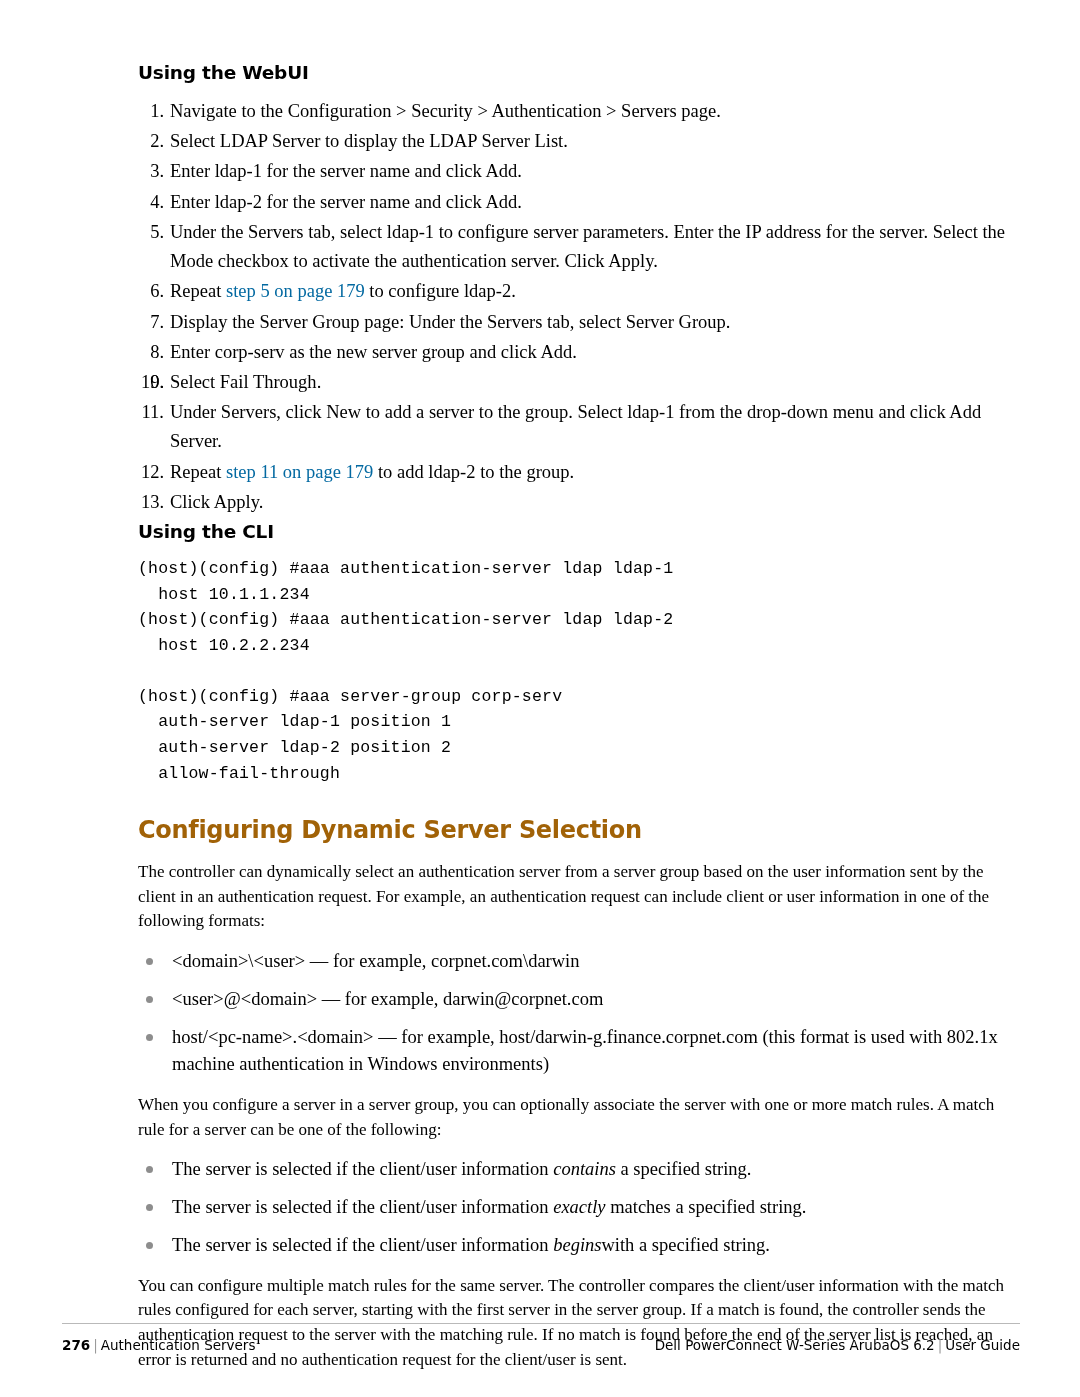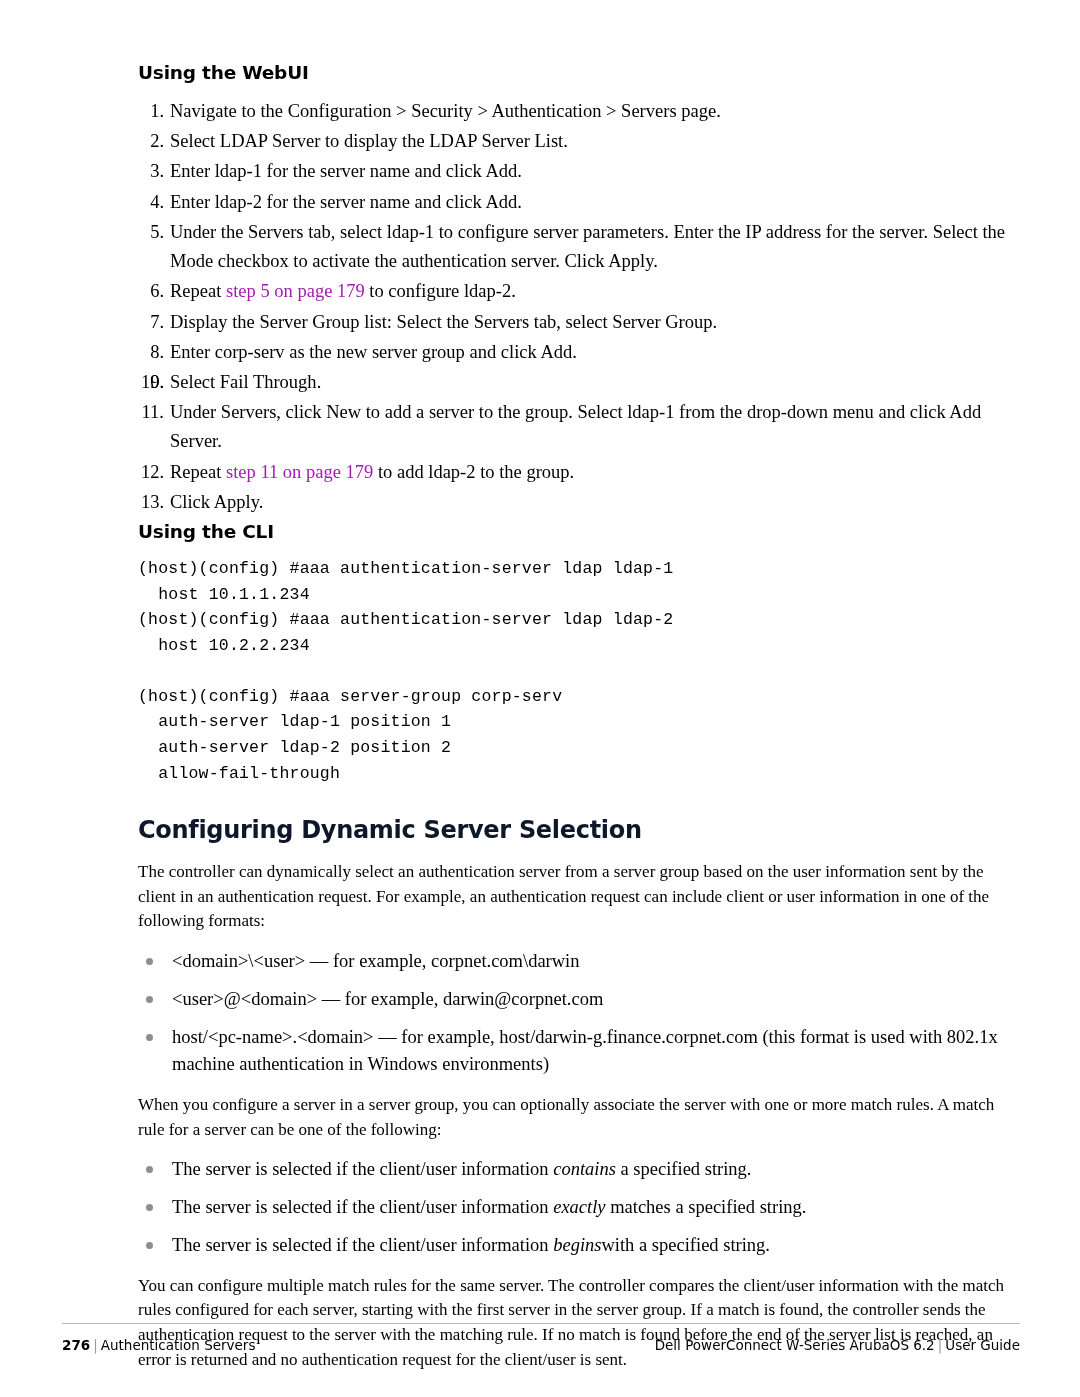--- a/index.html
+++ b/index.html
@@ -36,21 +36,21 @@
     letter-spacing: -0.2px;
     margin: 0 0 14px 0;
     color: #000;
   }
   h1.chapter-head {
     font-family: "DejaVu Sans", sans-serif;
     font-size: 24px;
     font-weight: bold;
     letter-spacing: -0.3px;
     margin: 30px 0 16px 0;
-    color: #0f172a;
+    color: #a16207;
   }
 
   ol.steps {
     list-style: none;
     margin: 0;
     padding: 0;
     font-size: 18.5px;
     line-height: 1.58;
   }
   ol.steps > li {
@@ -59,21 +59,21 @@
     margin-bottom: 1px;
   }
   ol.steps > li .num {
     position: absolute;
     left: 0;
     top: 0;
     width: 26px;
     text-align: right;
   }
   .b { font-weight: normal; }
-  .link { color: #a21caf; }
+  .link { color: #0369a1; }
 
   pre.cli {
     font-family: "Liberation Mono", monospace;
     font-size: 16.5px;
     line-height: 1.55;
     margin: 4px 0 4px 0;
     white-space: pre;
     letter-spacing: 0.2px;
   }
 
@@ -149,21 +149,21 @@
 
     <h2 class="section-head">Using the WebUI</h2>
 
     <ol class="steps" id="webui-steps">
         <li><span class="num">1.</span><span><span>Navigate to the </span><span class="b">Configuration</span><span> &gt; </span><span class="b">Security</span><span> &gt; </span><span class="b">Authentication</span><span> &gt; </span><span class="b">Servers</span><span> page.</span></span></li>
         <li><span class="num">2.</span><span><span>Select </span><span class="b">LDAP Server</span><span> to display the LDAP Server List.</span></span></li>
         <li><span class="num">3.</span><span><span>Enter ldap-1 for the server name and click </span><span class="b">Add</span><span>.</span></span></li>
         <li><span class="num">4.</span><span><span>Enter ldap-2 for the server name and click </span><span class="b">Add</span><span>.</span></span></li>
         <li><span class="num">5.</span><span><span>Under the Servers tab, select ldap-1 to configure server parameters. Enter the IP address for the server. Select the </span><span class="b">Mode</span><span> checkbox to activate the authentication server. Click </span><span class="b">Apply</span><span>.</span></span></li>
         <li><span class="num">6.</span><span><span>Repeat </span><span class="link">step 5 on page 179</span><span> to configure ldap-2.</span></span></li>
-        <li><span class="num">7.</span><span><span>Display the Server Group list: Select the Servers tab, select </span><span class="b">Server Group</span><span>.</span></span></li>
+        <li><span class="num">7.</span><span><span>Display the Server Group page: Under the Servers tab, select </span><span class="b">Server Group</span><span>.</span></span></li>
         <li><span class="num">8.</span><span><span>Enter </span><span class="b">corp-serv</span><span> as the new server group and click </span><span class="b">Add</span><span>.</span></span></li>
         <li><span class="num">9.</span></li>
         <li><span class="num">10.</span><span><span>Select </span><span class="b">Fail Through</span><span>.</span></span></li>
         <li><span class="num">11.</span><span><span>Under Servers, click </span><span class="b">New</span><span> to add a server to the group. Select ldap-1 from the drop-down menu and click </span><span class="b">Add Server</span><span>.</span></span></li>
         <li><span class="num">12.</span><span><span>Repeat </span><span class="link">step 11 on page 179</span><span> to add ldap-2 to the group.</span></span></li>
         <li><span class="num">13.</span><span><span>Click </span><span class="b">Apply</span><span>.</span></span></li>
       </ol>
 
     <h2 class="section-head" style="margin-top:4px;">Using the CLI</h2>
 

